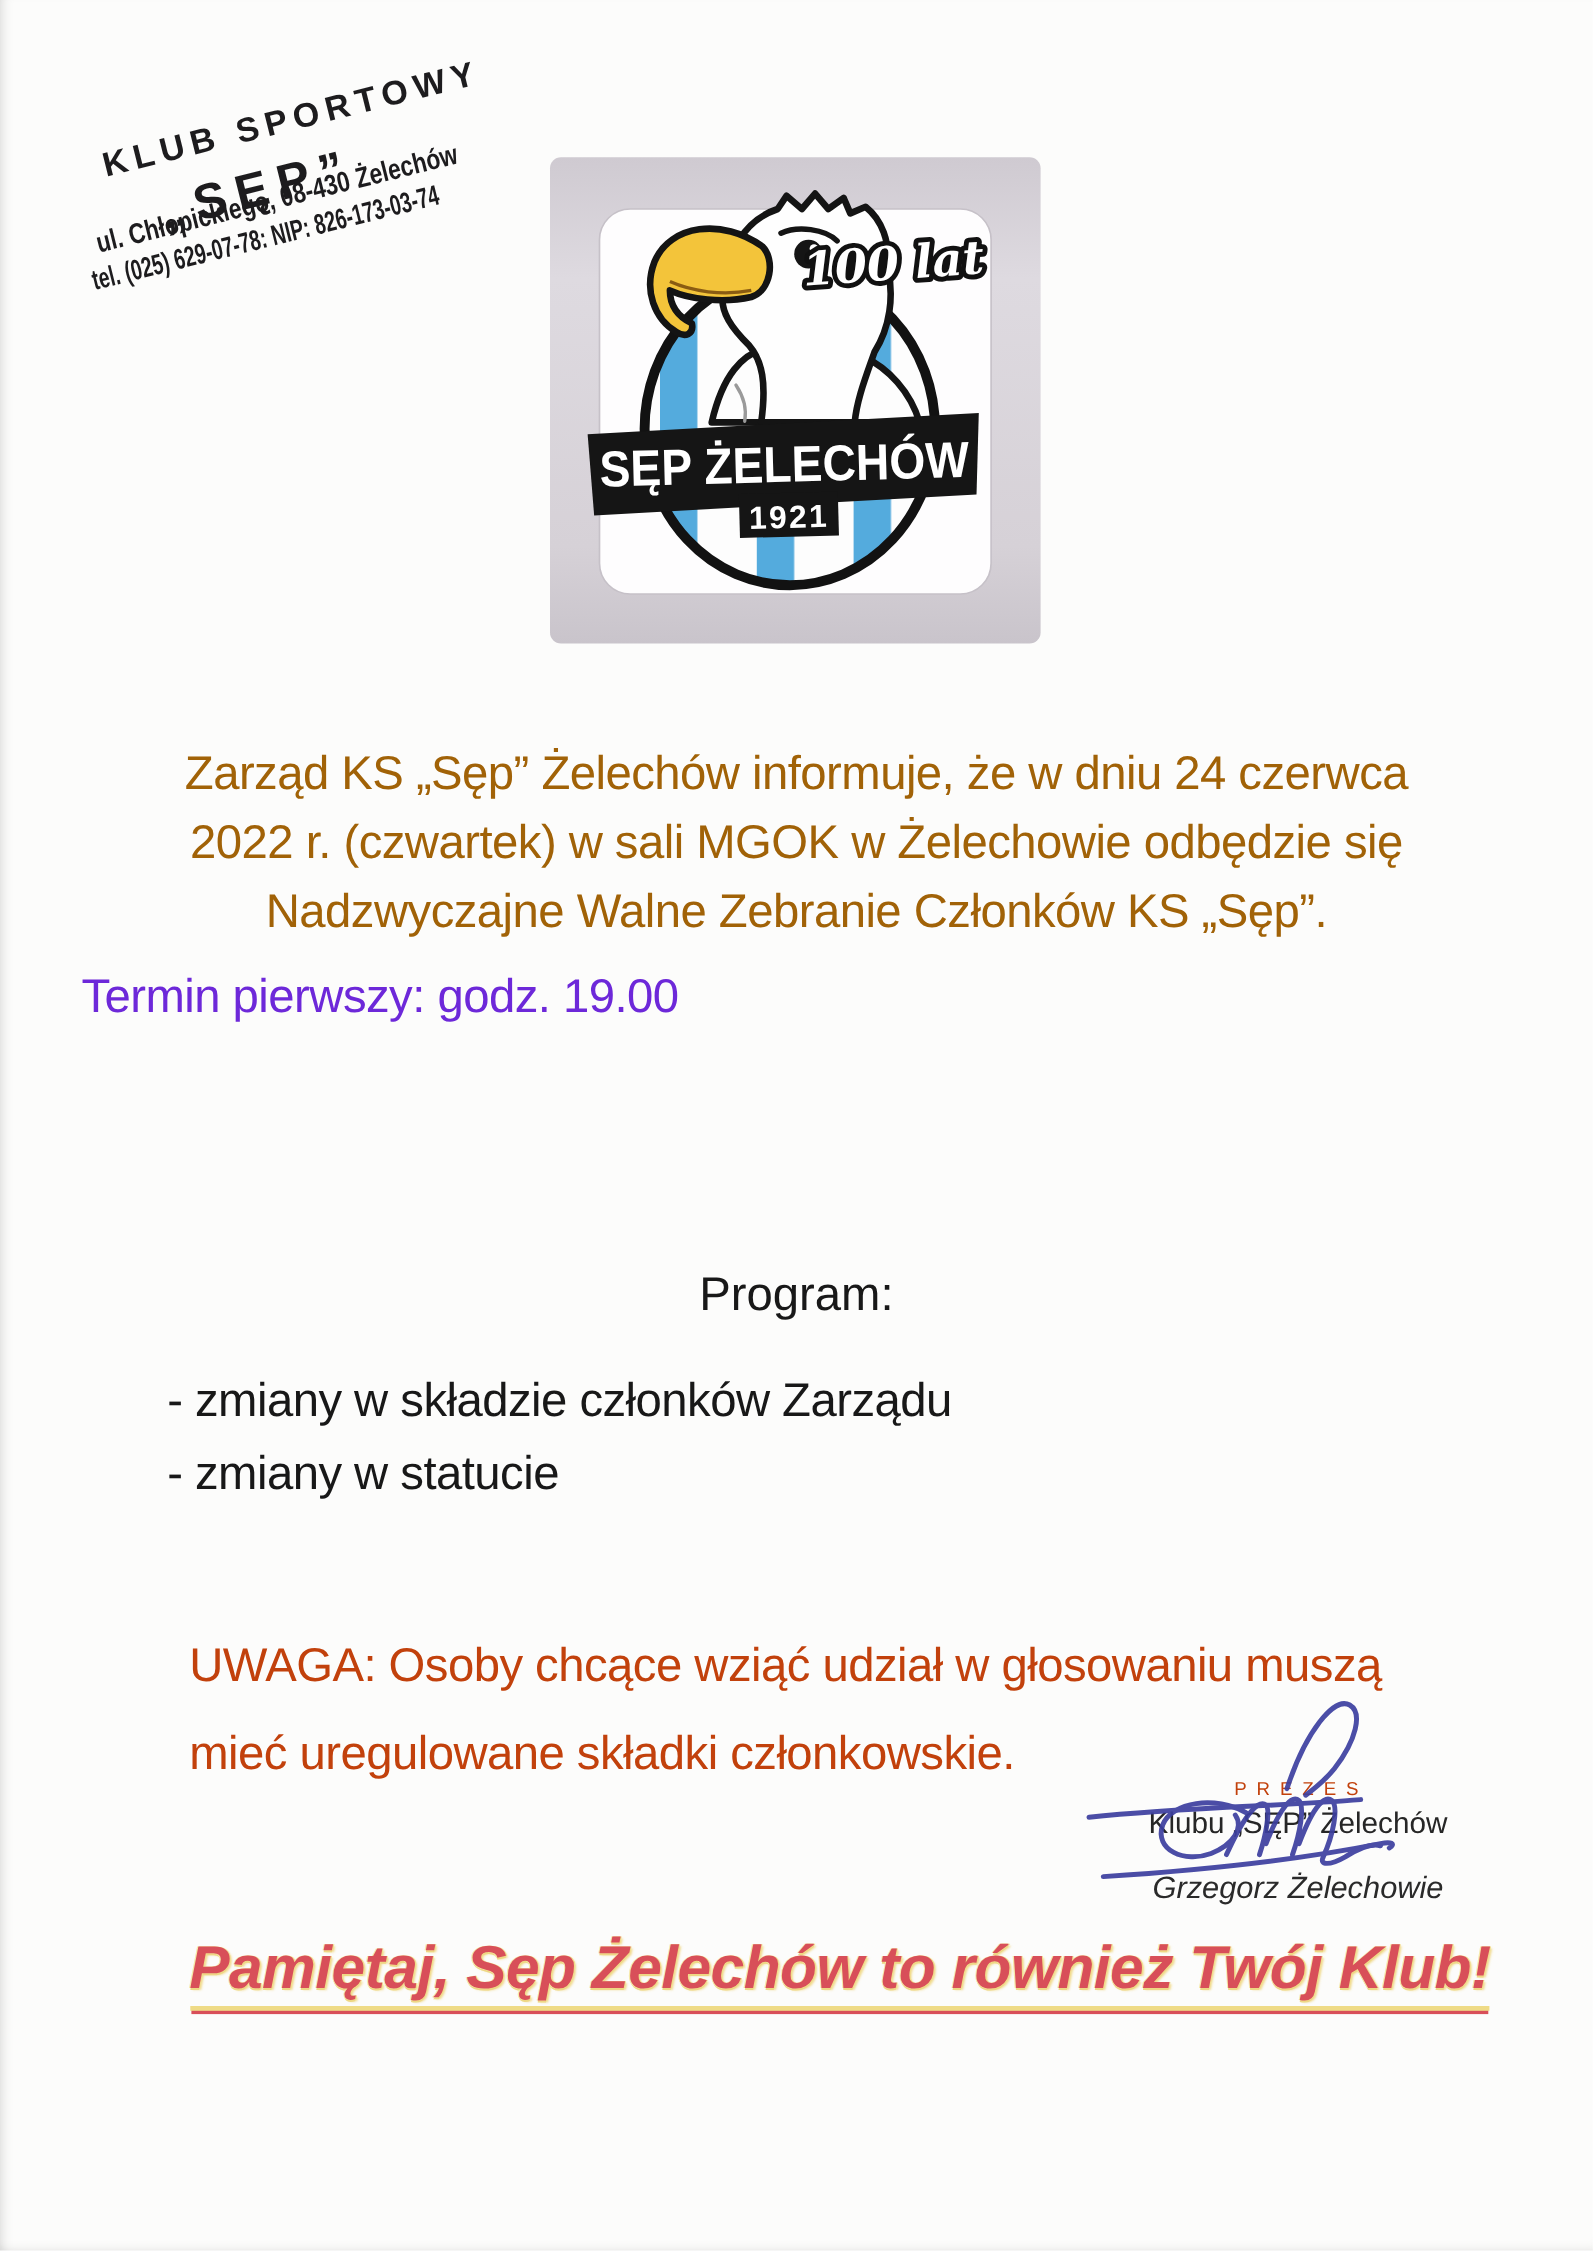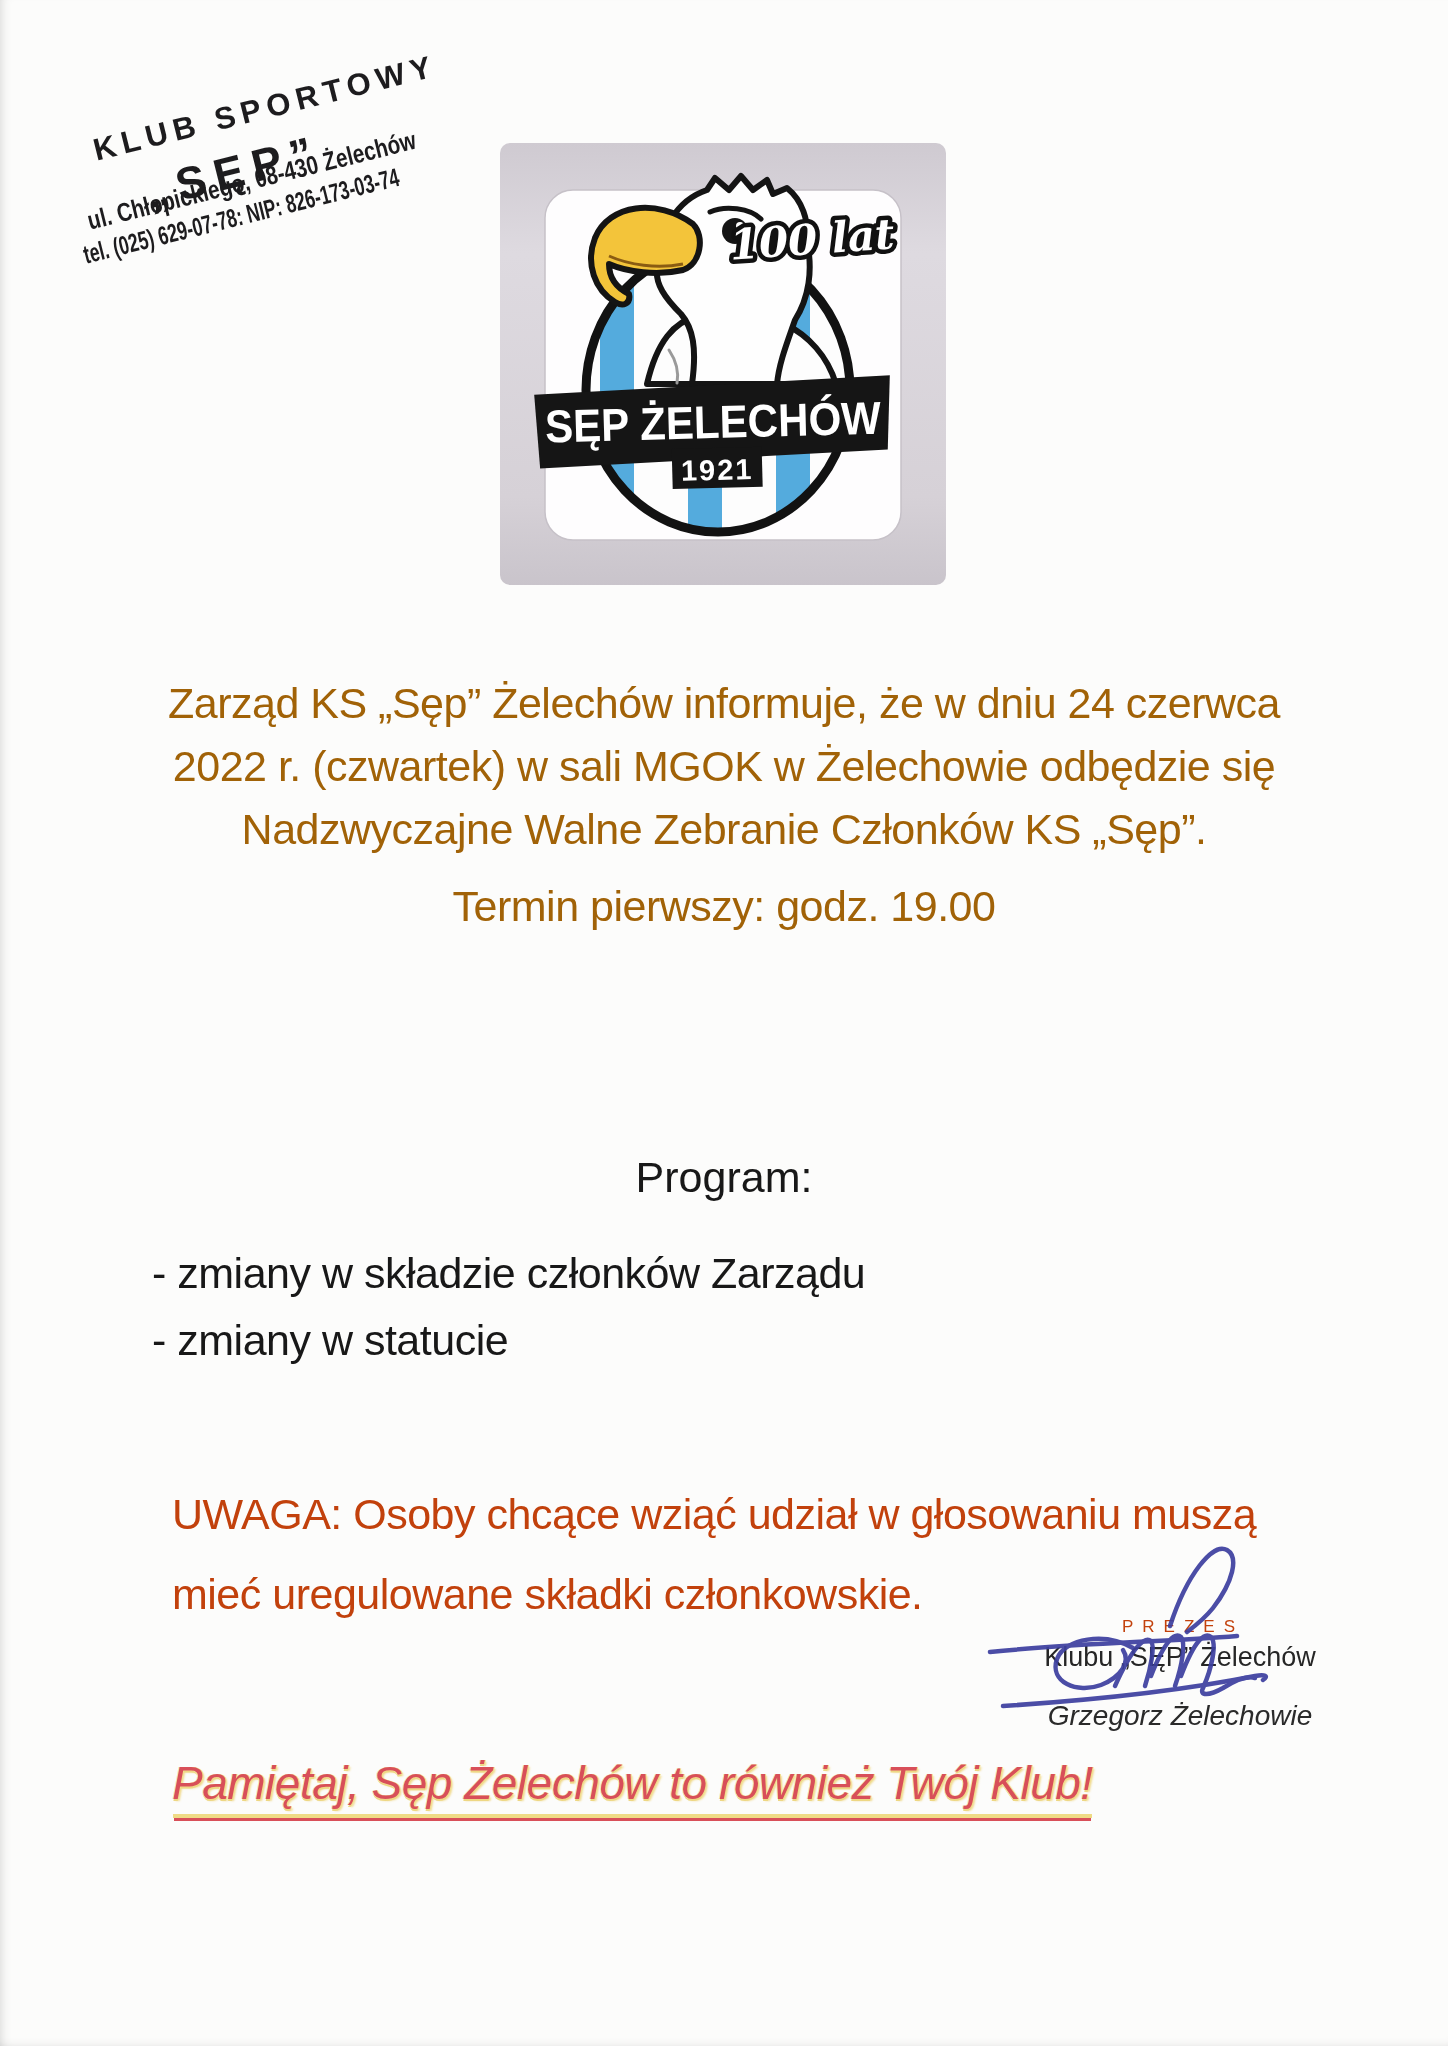--- a/index.html
+++ b/index.html
@@ -17,37 +17,37 @@
   .stamp-l2{left:146px;top:168px;font-size:45px;font-weight:800;letter-spacing:9px;transform:rotate(-14deg);}
   .stamp-l3{left:88px;top:206px;font-size:26px;font-weight:600;transform:rotate(-14deg) scaleX(.80);}
   .stamp-l4{left:84px;top:240px;font-size:26px;font-weight:600;transform:rotate(-14deg) scaleX(.68);}
 
   
   .logo{position:absolute;left:497px;top:138px;width:452px;height:452px;}
 
   
   .intro{position:absolute;left:74px;right:74px;top:672px;text-align:center;
          font-size:43px;line-height:63px;letter-spacing:-.5px;color:#a16207;}
-  .term{position:absolute;left:74px;right:74px;text-align:center;font-size:43px;letter-spacing:-.5px;color:#a16207;}
+  .term{position:absolute;left:74px;right:74px;font-size:43px;letter-spacing:-.5px;color:#6d28d9;}
   .term-1{top:882px;}
   .term-2{top:972px;}
   .program-heading{position:absolute;left:74px;right:74px;top:1153px;text-align:center;font-size:43px;color:#181818;}
   .program-items{position:absolute;left:152px;top:1240px;font-size:43px;line-height:67px;letter-spacing:-.5px;color:#181818;}
   .notice{position:absolute;left:172px;top:1474px;font-size:43px;line-height:80px;letter-spacing:-.5px;color:#c2410c;}
 
   
   .sig-title{position:absolute;left:1038px;top:1617px;width:290px;text-align:center;
              font-size:17px;letter-spacing:9px;color:#c2410c;}
   .sig-org{position:absolute;left:1025px;top:1642px;width:310px;text-align:center;font-size:27px;color:#262626;}
   .sig-name{position:absolute;left:1025px;top:1700px;width:310px;text-align:center;
             font-size:28px;font-style:italic;color:#2a2a2a;}
   .sig-ink{position:absolute;left:955px;top:1526px;width:350px;height:205px;}
 
   
-  .slogan{position:absolute;left:172px;top:1756px;font-size:46px;font-weight:normal;font-style:italic;
+  .slogan{position:absolute;left:172px;top:1756px;font-size:55px;font-weight:bold;font-style:italic;
           color:#d84f59;letter-spacing:-.5px;}
   .slogan .ul{display:inline-block;padding-bottom:4px;
           text-shadow:1px 0 0 #f1dd8c, -1px 0 0 #f6e9a8, 0 2px 0 #eed784, 2px 2px 2px rgba(240,215,130,.85);
           box-shadow:0 5px 0 -1px #efdb86, 0 9px 0 -2px #d84f59;}
 </style>
 </head>
 <body>
 
 <div class="page">
 

